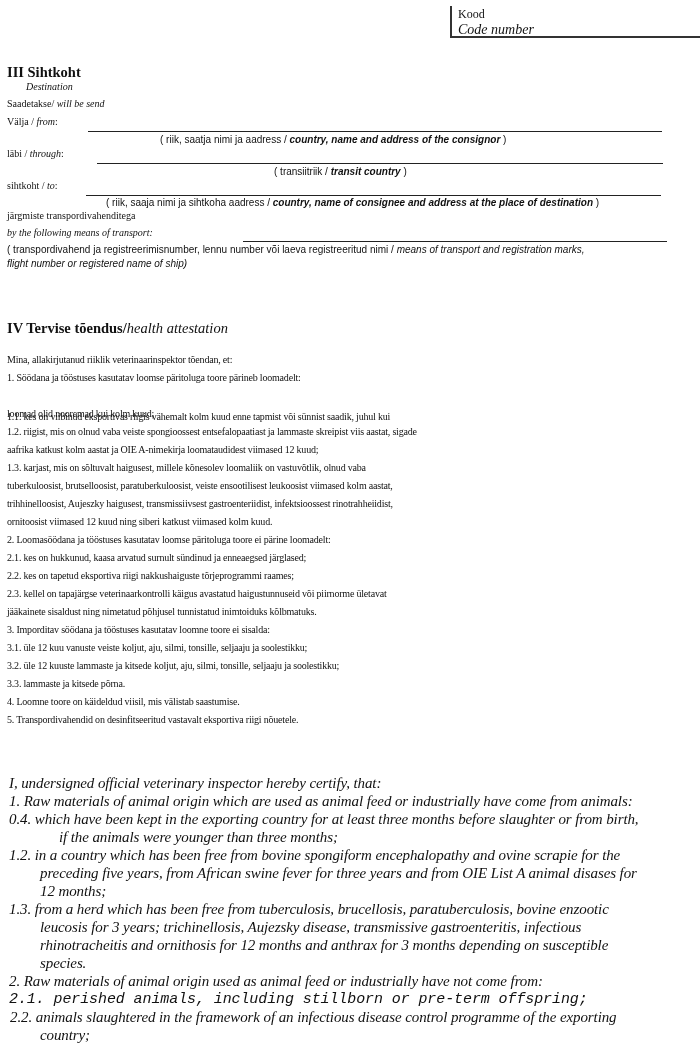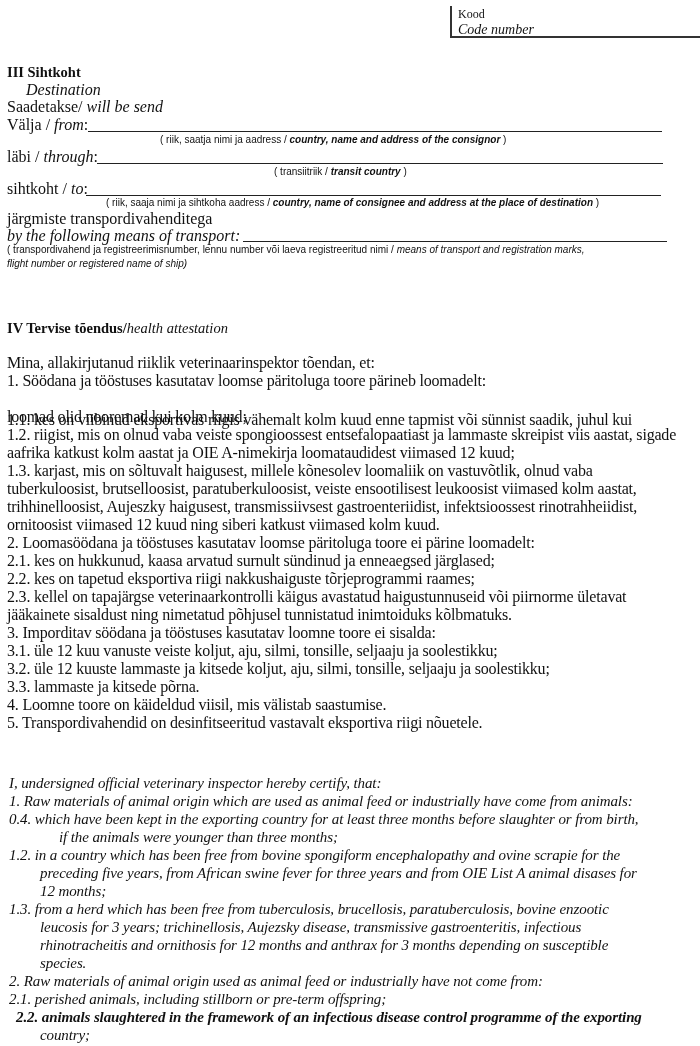--- a/index.html
+++ b/index.html
@@ -2,21 +2,21 @@
 <html><head>
 <meta charset="utf-8">
 <style>
   html, body { margin:0; padding:0; background:#ffffff; }
   body { width:700px; height:1046px; position:relative; overflow:hidden; color:#111; font-family:"Liberation Serif", serif; }
   .abs { position:absolute; white-space:nowrap; }
   .code-box { position:absolute; left:450px; top:6px; width:250px; height:30px; border-left:2px solid #333; border-bottom:2px solid #333; }
   .code-box .l1 { position:absolute; left:6px; top:1px; font-size:12px; }
   .code-box .l2 { position:absolute; left:6px; top:16px; font-size:14px; font-style:italic; }
   .h { font-weight:bold; font-size:14.5px; }
-  .t { font-size:16px; }
+  .t { font-size:10px; }
   .it { font-style:italic; }
   .small { font-size:10px; font-family:"Liberation Sans Narrow","Liberation Sans", sans-serif; }
   .fill { position:absolute; height:0; border-bottom:1.3px solid #222; }
   .narrow { font-family:"Liberation Serif", serif; letter-spacing:-0.2px; }
   .en { font-style:italic; font-size:15px; letter-spacing:-0.1px; }
 </style>
 </head>
 <body>
 
 <div class="code-box">
@@ -95,15 +95,15 @@
 <div class="abs en" style="left:9px; top:811px;">0.4. which have been kept in the exporting country for at least three months before slaughter or from birth,</div>
 <div class="abs en" style="left:40px; top:829px;margin-left:19px;">if the animals were younger than three months;</div>
 <div class="abs en" style="left:9px; top:847px;">1.2. in a country which has been free from bovine spongiform encephalopathy and ovine scrapie for the</div>
 <div class="abs en" style="left:40px; top:865px;">preceding five years, from African swine fever for three years and from OIE List A animal disases for</div>
 <div class="abs en" style="left:40px; top:883px;text-align:center;">12 months;</div>
 <div class="abs en" style="left:9px; top:901px;">1.3. from a herd which has been free from tuberculosis, brucellosis, paratuberculosis, bovine enzootic</div>
 <div class="abs en" style="left:40px; top:919px;">leucosis for 3 years; trichinellosis, Aujezsky disease, transmissive gastroenteritis, infectious</div>
 <div class="abs en" style="left:40px; top:937px;">rhinotracheitis and ornithosis for 12 months and anthrax for 3 months depending on susceptible</div>
 <div class="abs en" style="left:40px; top:955px;">species.</div>
 <div class="abs en" style="left:9px; top:973px;">2. Raw materials of animal origin used as animal feed or industrially have not come from:</div>
-<div class="abs en" style="left:9px; top:991px;">2.1. perished animals, including stillborn or pre-term offspring;</div>
-<div class="abs en" style="left:16px; top:1009px;font-weight:bold;">2.2. animals slaughtered in the framework of an infectious disease control programme of the exporting</div>
+<div class="abs en" style="left:9px; top:991px;font-family:Liberation Mono, monospace;">2.1. perished animals, including stillborn or pre-term offspring;</div>
+<div class="abs en" style="left:10px; top:1009px;">2.2. animals slaughtered in the framework of an infectious disease control programme of the exporting</div>
 <div class="abs en" style="left:40px; top:1027px;">country;</div>
 
 </body></html>

